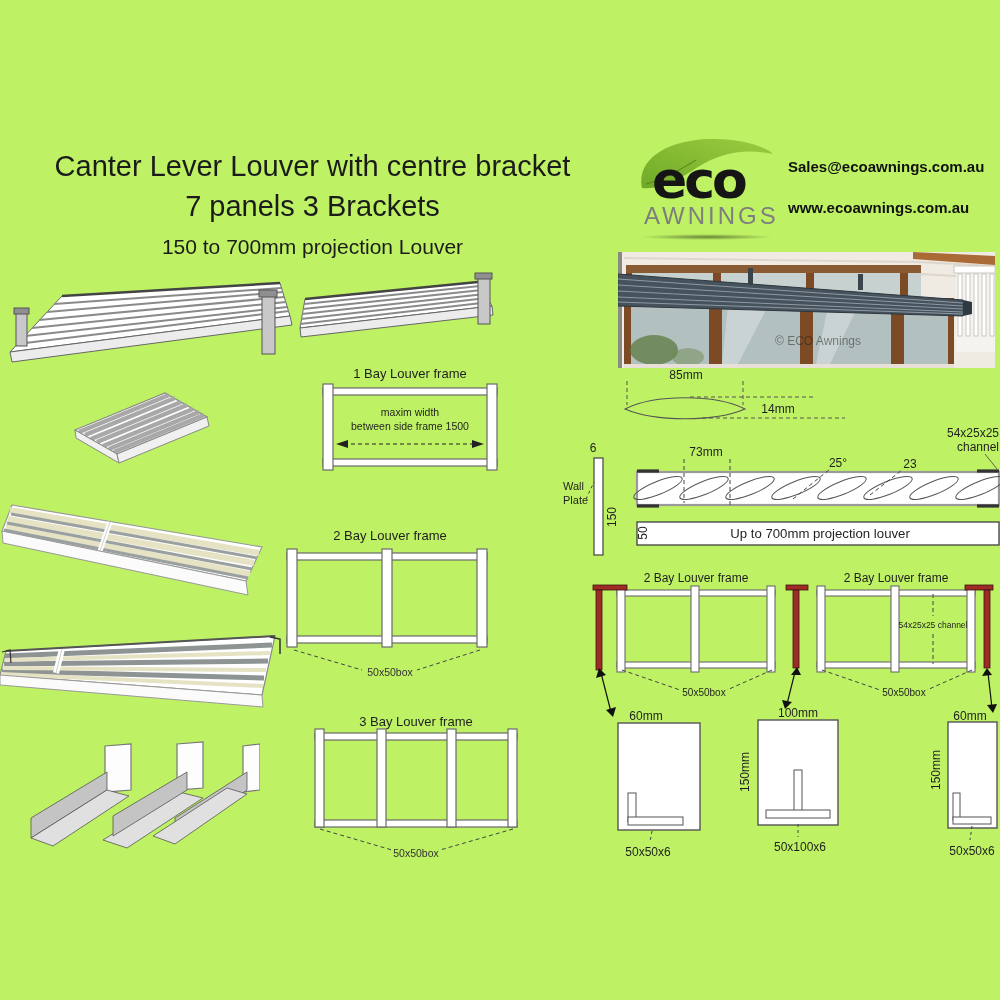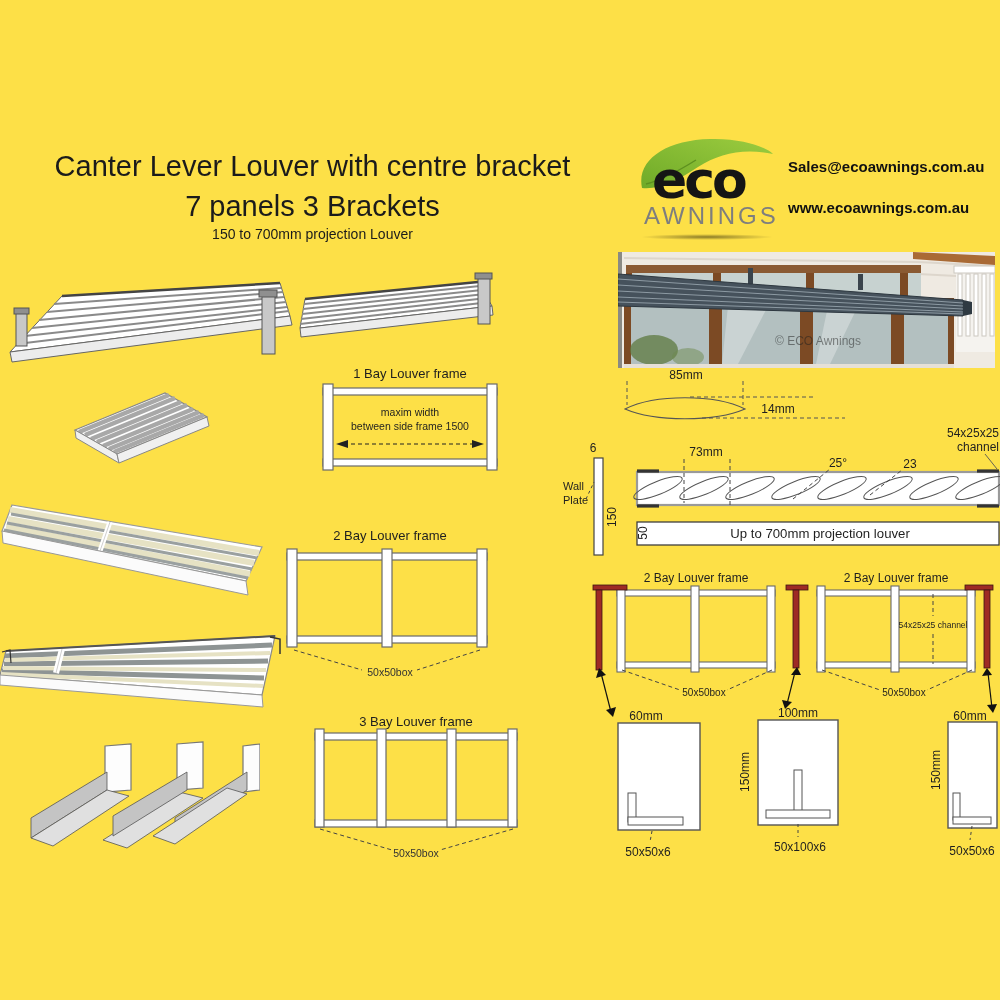--- a/index.html
+++ b/index.html
@@ -1,21 +1,21 @@
 <!DOCTYPE html>
 <html><head>
 <meta charset="utf-8">
 <style>
   html,body{margin:0;padding:0;background:#fff;}
-  #canvas{position:relative;width:1000px;height:1000px;background:#fde047;overflow:hidden;
+  #canvas{position:relative;width:1000px;height:1000px;background:#bef264;overflow:hidden;
           font-family:"Liberation Sans",sans-serif;color:#1c1c1c;}
   .abs{position:absolute;}
   .title-block{left:0;top:146px;width:625px;text-align:center;}
   .title1,.title2{font-size:29px;line-height:40px;color:#1b1b1b;}
-  .subtitle{font-size:14px;color:#1b1b1b;}
+  .subtitle{font-size:21px;margin-top:9px;color:#1b1b1b;}
   .logo{left:636px;top:136px;width:160px;height:104px;}
   .logo-eco{position:absolute;left:16px;top:14px;font-size:52px;font-weight:800;
             letter-spacing:-3px;color:#151515;font-family:"DejaVu Sans",sans-serif;}
   .logo-awnings{position:absolute;left:8px;top:66px;font-size:24px;letter-spacing:3px;
             color:#7e7e7e;font-weight:500;}
   .logo-shadow{position:absolute;left:4px;top:98px;width:134px;height:6px;
             background:radial-gradient(ellipse at center, rgba(0,0,0,.45) 0%, rgba(0,0,0,0) 70%);}
   .contact{left:788px;top:158px;width:212px;font-size:15px;font-weight:600;color:#111;}
   .contact .line2{margin-top:24px;}
   svg{position:absolute;display:block;}

